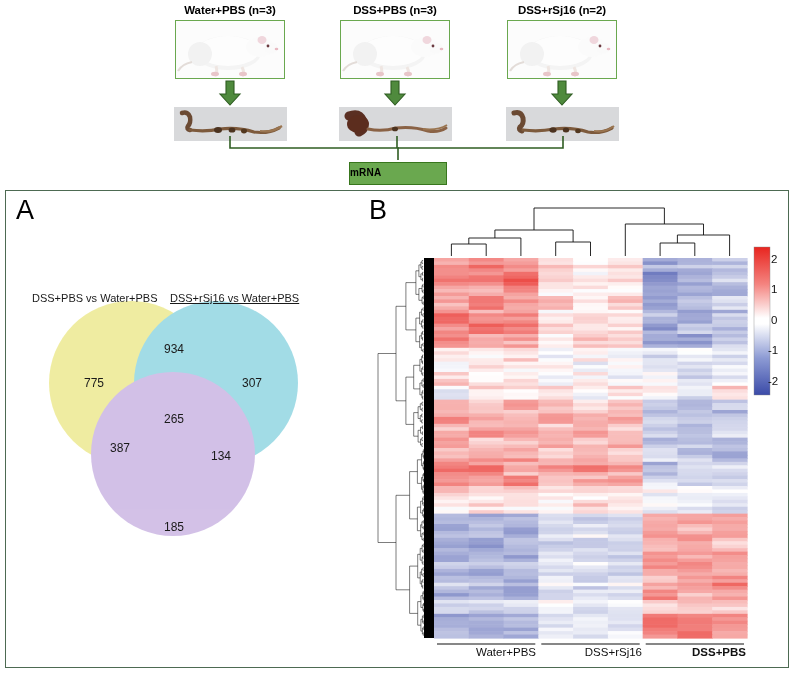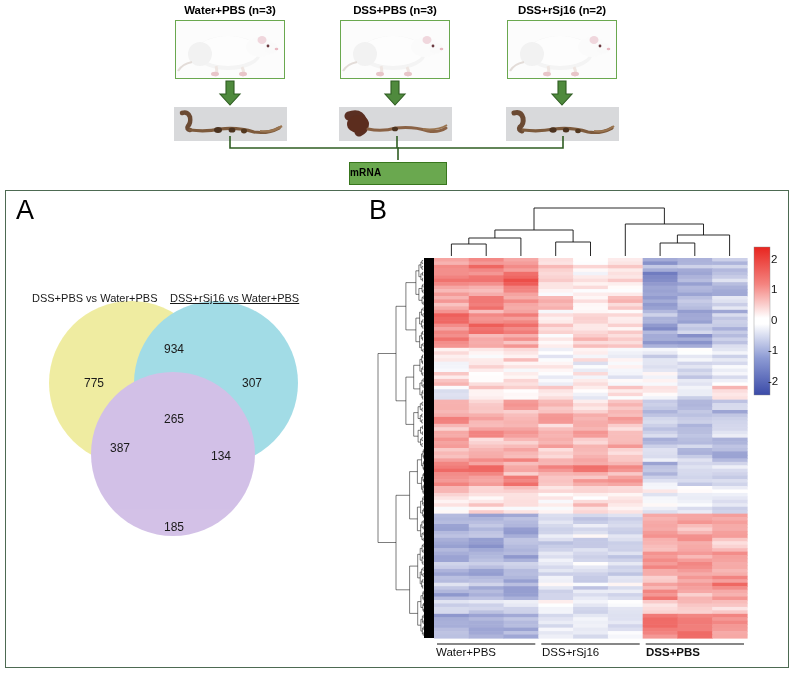--- a/index.html
+++ b/index.html
@@ -149,21 +149,21 @@
     top: 8px;
     width: 410px;
     height: 465px;
   }
   #heat-svg { display: block; }
 
   .heat-grp-label {
     position: absolute;
     font-size: 11.5px;
     color: #111;
-    text-align: left;
+    text-align: right;
     white-space: nowrap;
   }
 
   .scale-tick {
     position: absolute;
     font-size: 11.5px;
     color: #111;
   }
 </style>
 </head>

